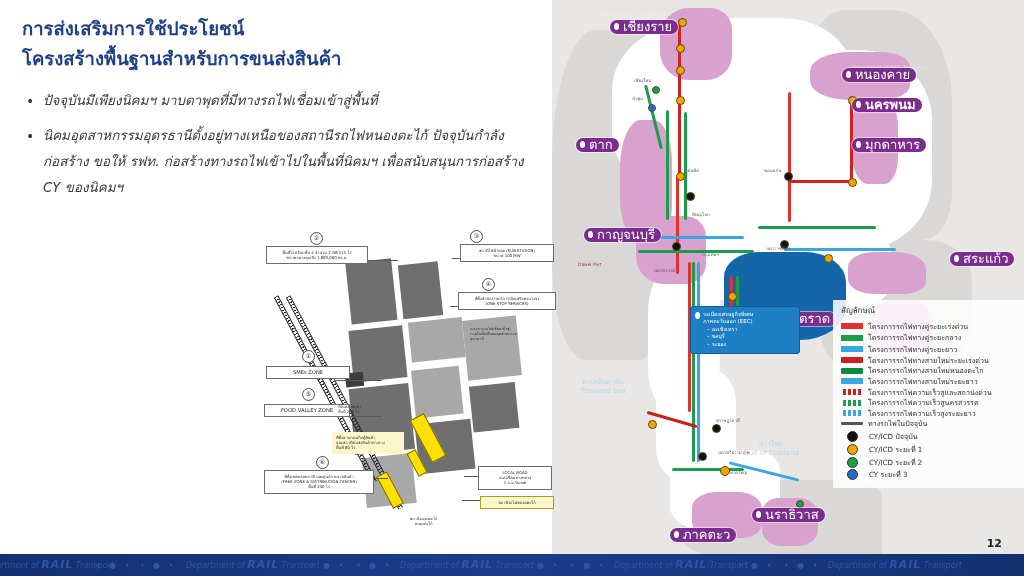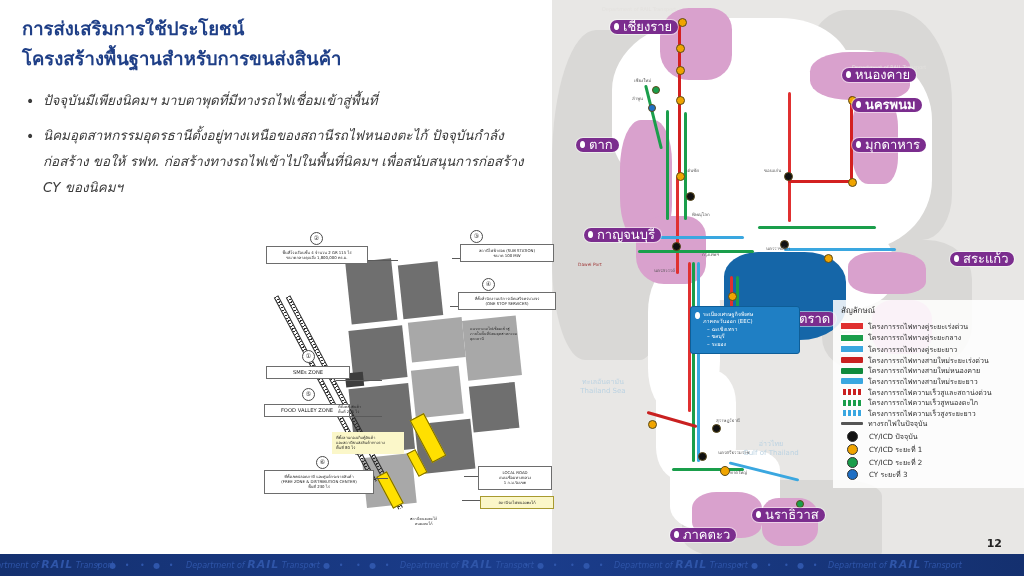--- a/index.html
+++ b/index.html
@@ -364,33 +364,33 @@
     <div class="legend-row">
       <span class="legend-swatch" style="background:#3aa7e0;border-top:2px solid #fff;border-bottom:2px solid #fff;"></span>
       <span class="legend-label">โครงการรถไฟทางคู่ระยะยาว</span>
     </div>
     <div class="legend-row">
       <span class="legend-swatch" style="background:#c92020;"></span>
       <span class="legend-label">โครงการรถไฟทางสายใหม่ระยะเร่งด่วน</span>
     </div>
     <div class="legend-row">
       <span class="legend-swatch" style="background:#0f8a3c;"></span>
-      <span class="legend-label">โครงการรถไฟทางสายใหม่หนองคาย</span>
+      <span class="legend-label">โครงการรถไฟทางสายใหม่หนองตะไก</span>
     </div>
     <div class="legend-row">
       <span class="legend-swatch" style="background:#3aa7e0;"></span>
       <span class="legend-label">โครงการรถไฟทางสายใหม่ระยะยาว</span>
     </div>
     <div class="legend-row">
       <span class="legend-swatch dashed" style="background-color:#c92020;"></span>
       <span class="legend-label">โครงการรถไฟความเร็วสูและสถาน่งด่วน</span>
     </div>
     <div class="legend-row">
       <span class="legend-swatch dashed" style="background-color:#1a9e4b;"></span>
-      <span class="legend-label">โครงการรถไฟความเร็วสูหนองตะไก</span>
+      <span class="legend-label">โครงการรถไฟความเร็วสูนครสวรรค</span>
     </div>
     <div class="legend-row">
       <span class="legend-swatch dashed" style="background-color:#3aa7e0;"></span>
       <span class="legend-label">โครงการรถไฟความเร็วสูงระยะยาว</span>
     </div>
     <div class="legend-row">
       <span class="legend-swatch" style="background:#555;height:3px;"></span>
       <span class="legend-label">ทางรถไฟในปัจจุบัน</span>
     </div>
 

